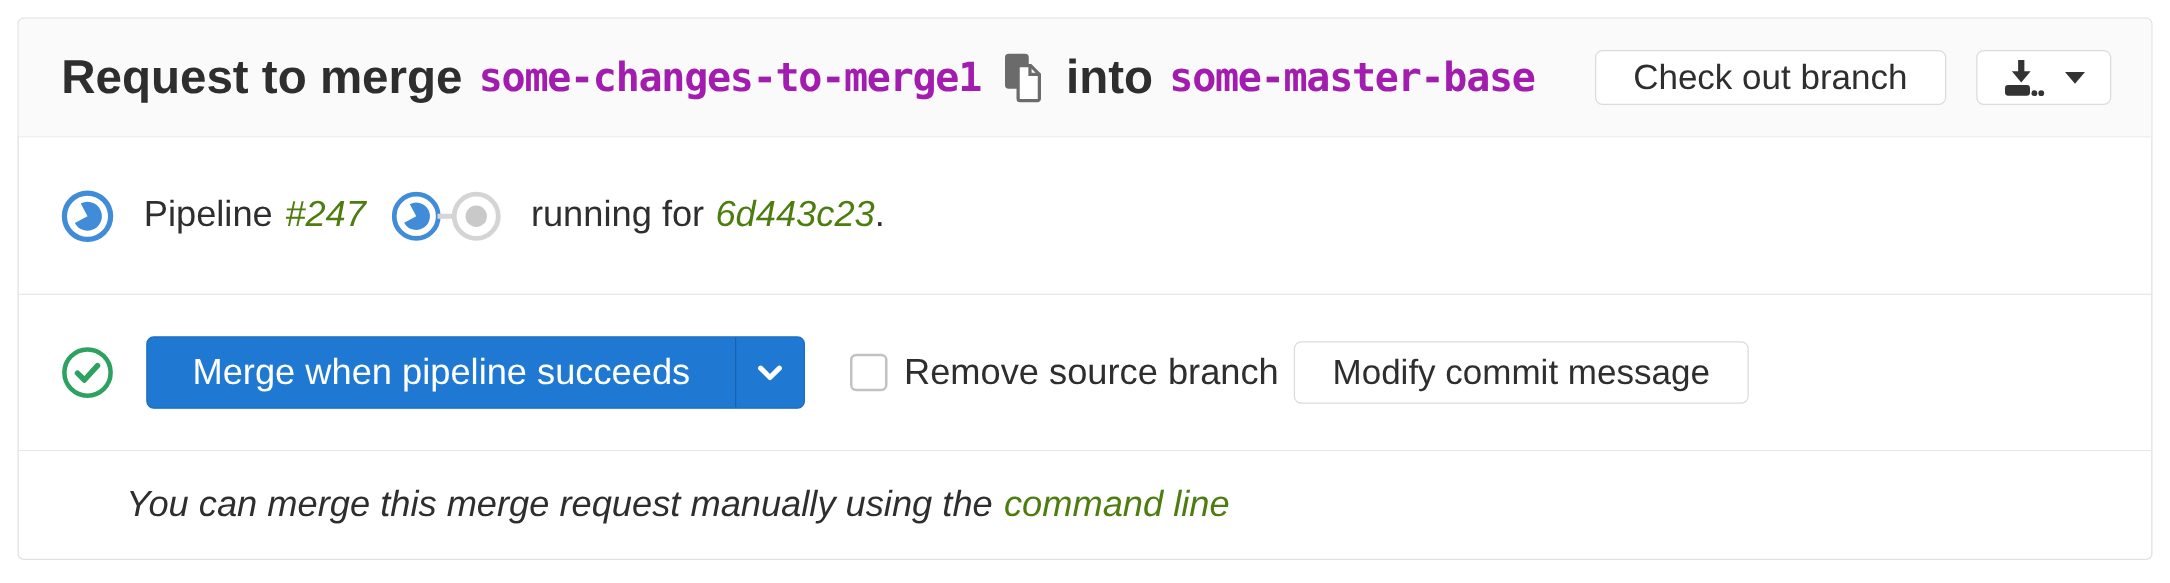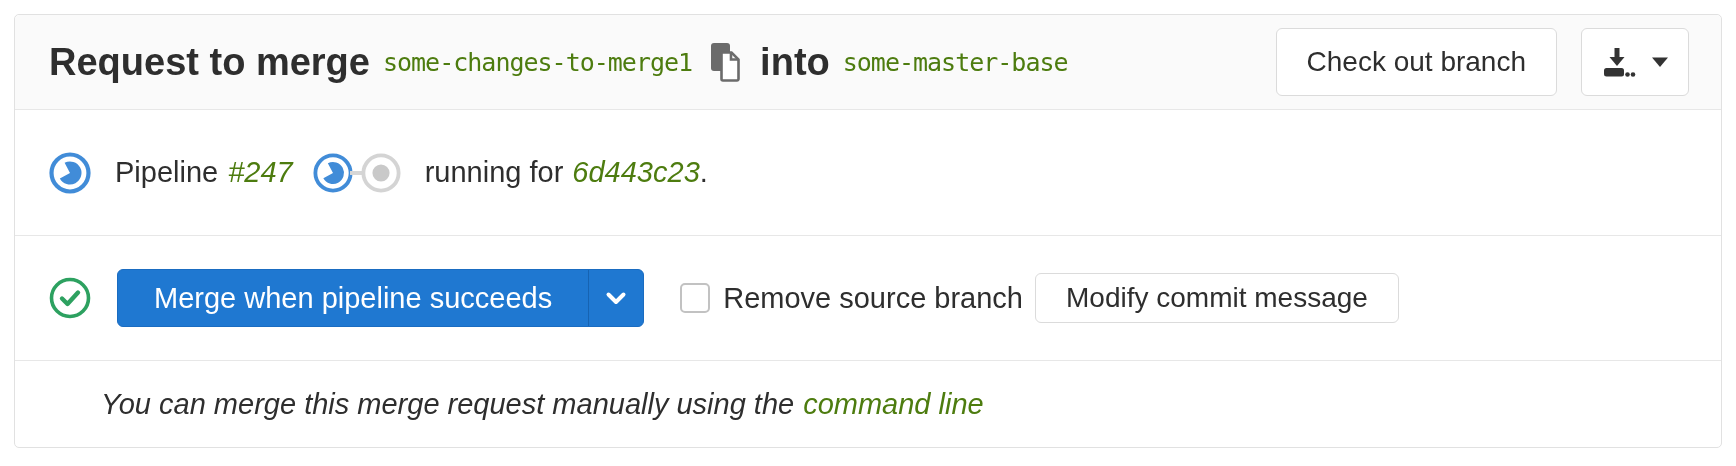--- a/index.html
+++ b/index.html
@@ -15,27 +15,27 @@
   .row{display:flex;align-items:center;}
   
   .header{
     height:94px;background:#fafafa;border-bottom:1px solid #e7e7e7;
     border-radius:5px 5px 0 0;padding:0 32px 0 34px;
   }
   .header-left{display:flex;align-items:center;gap:13px;flex:1;min-width:0;}
   .bold-text{font-size:38px;font-weight:bold;color:#2e2e2e;white-space:nowrap;}
   .mono-link{
     font-family:"DejaVu Sans Mono","Liberation Mono",monospace;
-    font-size:25px;font-weight:normal;color:#4d7c0f;text-decoration:none;
+    font-size:32px;font-weight:bold;color:#a21caf;text-decoration:none;
     letter-spacing:-1px;white-space:nowrap;cursor:pointer;
   }
   .copy-btn{display:inline-flex;align-items:center;margin:0 4px;cursor:pointer;background:none;border:none;padding:0;}
   .header-actions{display:flex;align-items:center;gap:24px;}
   .btn-default{
-    height:68px;background:#fff;border:1px solid #dbdbdb;border-radius:6px;
+    height:44px;background:#fff;border:1px solid #dbdbdb;border-radius:6px;
     font-family:"Liberation Sans",sans-serif;font-size:28px;color:#2e2e2e;
     padding:0 30px;display:inline-flex;align-items:center;justify-content:center;
     cursor:pointer;white-space:nowrap;
   }
   .download-btn{padding:0 18px;gap:14px;}
   
   .pipeline-row{height:125px;padding:0 32px 0 34px;font-size:29px;}
   .pl-label{margin-left:24px;}
   .pl-number{margin-left:10px;}
   a.link{color:#4d7c0f;text-decoration:none;cursor:pointer;font-style:italic;}

